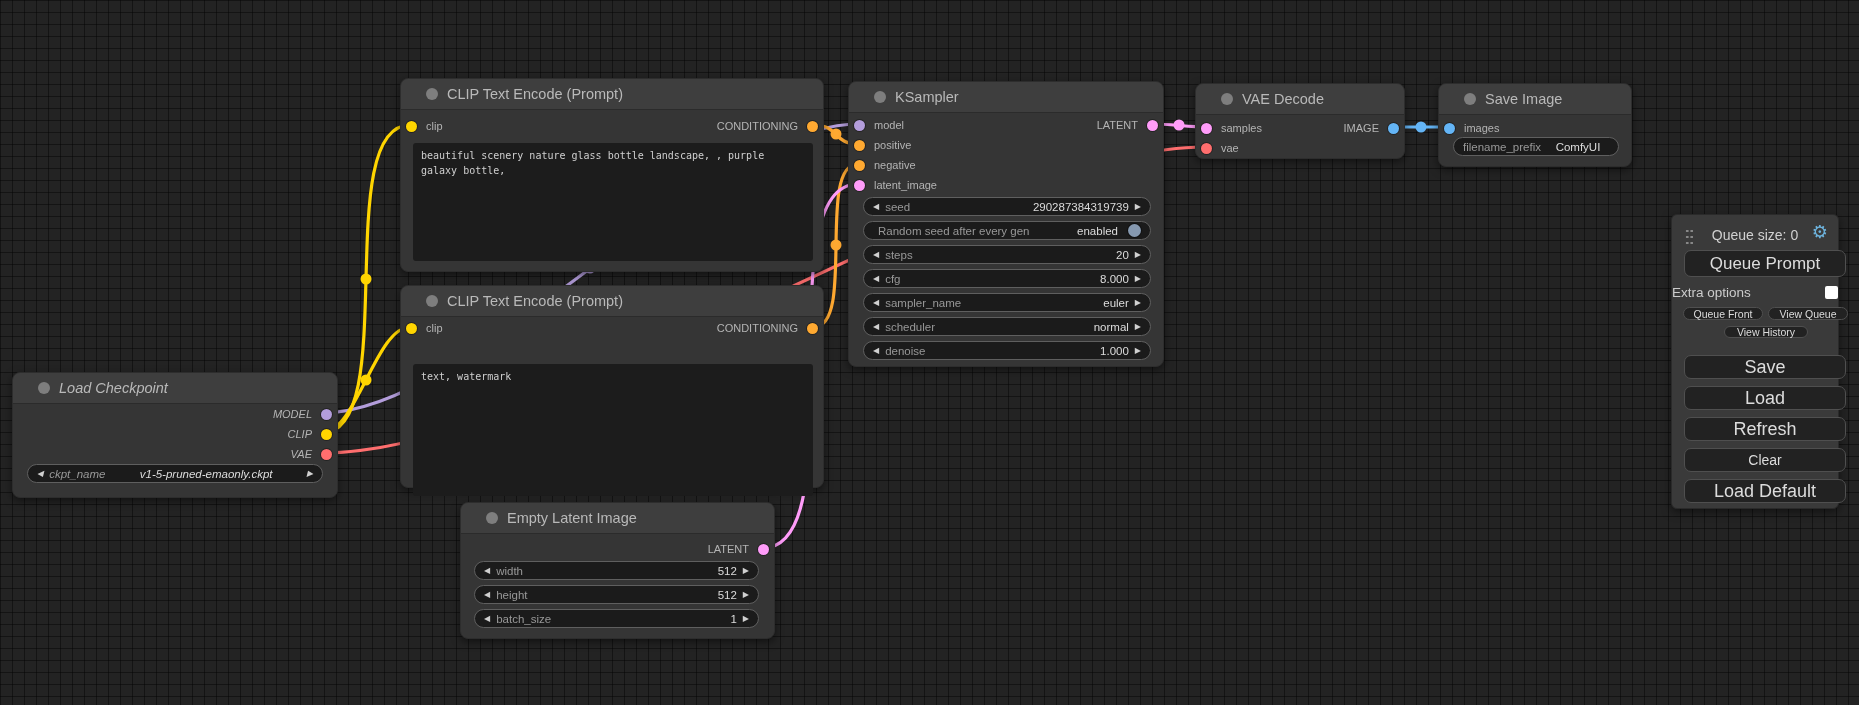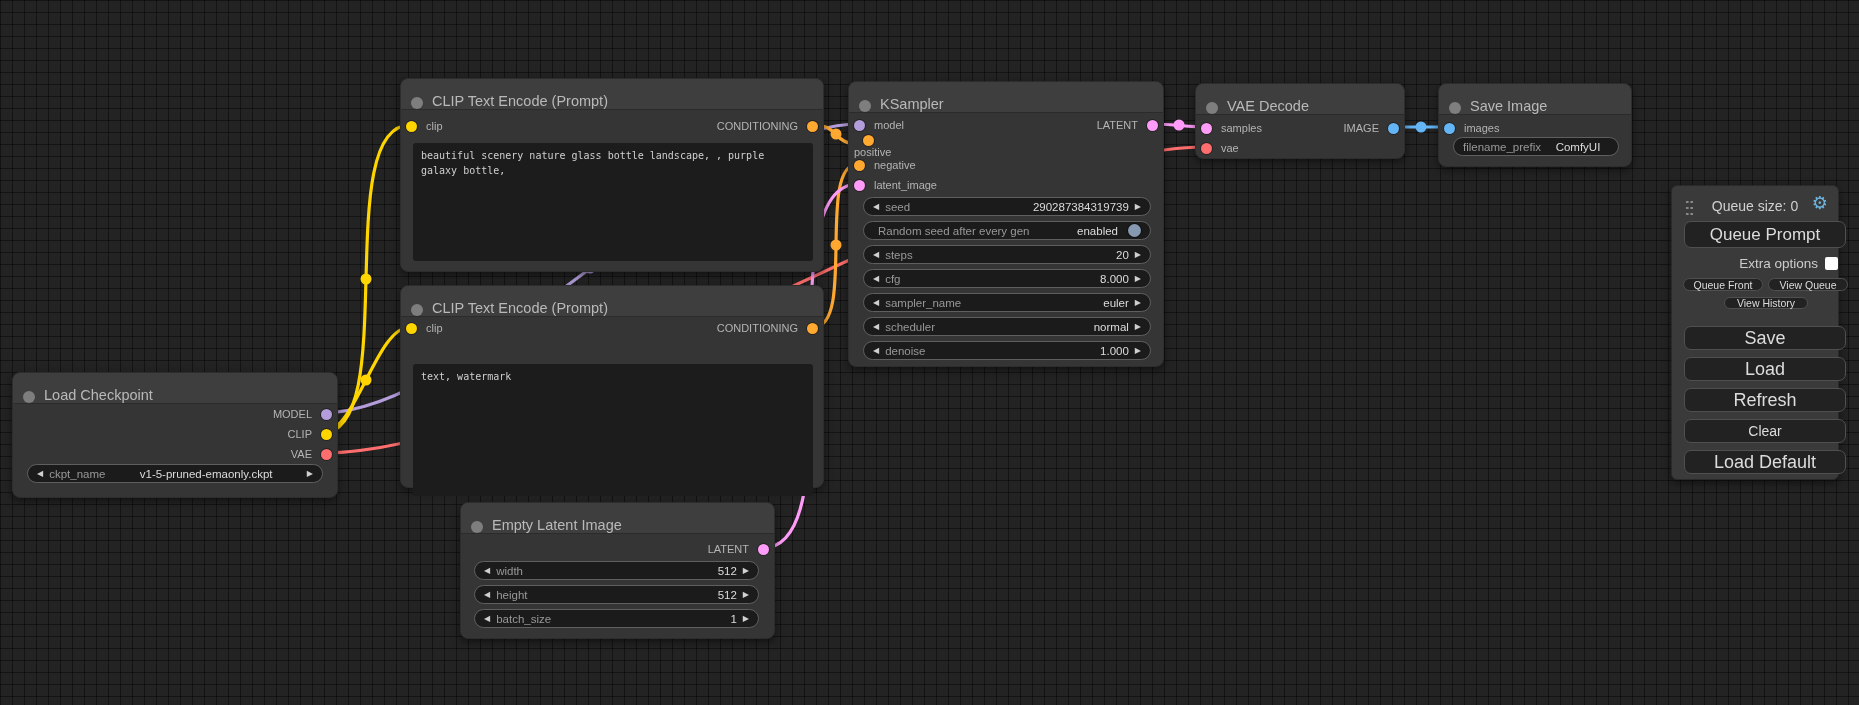--- a/index.html
+++ b/index.html
@@ -10,21 +10,21 @@
       linear-gradient(rgba(0,0,0,0.42) 1px, transparent 1px),
       linear-gradient(90deg, rgba(0,0,0,0.42) 1px, transparent 1px);
     background-size:12px 12px;
     font-family:"Liberation Sans",sans-serif;
   }
   #wires{position:absolute;left:0;top:0;z-index:1;}
   #wires path{fill:none;stroke-width:3.2px;stroke-linecap:round;}
 
   .node{position:absolute;z-index:2;background:#353535;border-radius:8px;
         box-shadow:0 3px 9px rgba(0,0,0,.5);border:1px solid #2d2d2d;box-sizing:border-box;}
-  .ntitle{height:30px;display:flex;align-items:flex-end;gap:9px;padding:0 10px;
+  .ntitle{height:30px;display:flex;align-items:center;gap:9px;padding:0 25px;
           background:#3e3e3e;border-bottom:1px solid #2b2b2b;border-radius:7px 7px 0 0;
           color:#b9b9b9;font-size:14.5px;}
   .tdot{width:12px;height:12px;border-radius:50%;background:#7e7e7e;flex:none;}
 
   .slot{position:absolute;height:20px;display:flex;align-items:center;font-size:11px;color:#b4b4b4;}
   .slot .dot{width:11px;height:11px;border-radius:50%;flex:none;box-shadow:0 0 0 1px rgba(0,0,0,.35);}
   .slot.in{left:5px;}  .slot.in .dot{margin-right:9px;}
   .slot.out{right:5px;flex-direction:row-reverse;} .slot.out .dot{margin-left:9px;}
 
   .widget{position:absolute;height:19px;background:#1b1b1b;border:1px solid #5f5f5f;
@@ -33,33 +33,33 @@
   .arr{font-size:8px;color:#d0d0d0;line-height:1;flex:none;}
   .wl{color:#989898;white-space:nowrap;}
   .wv{margin-left:auto;white-space:nowrap;}
   .wv-c{flex:1;text-align:center;white-space:nowrap;}
   .togglecircle{width:13px;height:13px;border-radius:50%;flex:none;margin-left:4px;box-shadow:0 0 0 1px rgba(0,0,0,.4);}
 
   .prompt-box{position:absolute;background:#1c1c1c;border-radius:3px;color:#cfcfcf;
               font-family:"DejaVu Sans Mono",monospace;font-size:10px;line-height:1.5;
               padding:5px 8px;box-sizing:border-box;white-space:pre-wrap;overflow:hidden;}
 
-  #queue-panel{position:absolute;left:1671px;top:185px;width:168px;height:295px;z-index:3;
+  #queue-panel{position:absolute;left:1671px;top:214px;width:168px;height:295px;z-index:3;
                background:#3a3a3a;border:1px solid #2a2a2a;border-radius:6px;
                box-shadow:0 3px 10px rgba(0,0,0,.5);box-sizing:border-box;}
   .btn{position:absolute;background:#222;border:1px solid #4f4f4f;border-radius:7px;
        color:#dcdcdc;display:flex;align-items:center;justify-content:center;box-sizing:border-box;}
   .drag-dots{position:absolute;left:13px;top:13px;width:8px;height:17px;
              background:radial-gradient(circle,#8a8a8a 1px,transparent 1.4px);
              background-size:4.5px 6px;}
   #queue-size{position:absolute;left:0;top:12px;width:100%;text-align:center;
               color:#d0d0d0;font-size:14px;}
   #gear{position:absolute;right:10px;top:8px;font-size:18px;line-height:1;}
   #extra-row{position:absolute;left:0;top:70px;width:100%;display:flex;align-items:center;
-             justify-content:flex-end;gap:7px;color:#cccccc;font-size:13.5px;}
+             justify-content:space-between;gap:7px;color:#cccccc;font-size:13.5px;}
   .checkbox{width:13px;height:13px;background:#ffffff;border-radius:2px;flex:none;}
 </style>
 </head>
 <body>
 
 <svg id="wires" width="1859" height="705" viewBox="0 0 1859 705">
   <path d="M322,413 C473,413 707,124 858,124" stroke="#B39DDB"></path>
   <path d="M322,433 C402,433 330,125 410,125" stroke="#FFD500"></path>
   <path d="M322,433 C356,433 376,327 410,327" stroke="#FFD500"></path>
   <path d="M322,453 C554,453 973,147 1205,147" stroke="#FF6E6E"></path>
@@ -73,21 +73,21 @@
   <circle cx="366" cy="279" r="5.5" fill="#FFD500"></circle>
   <circle cx="366" cy="380" r="5.5" fill="#FFD500"></circle>
   <circle cx="763" cy="300" r="5.5" fill="#FF6E6E"></circle>
   <circle cx="836" cy="134" r="5.5" fill="#FFA931"></circle>
   <circle cx="836" cy="245" r="5.5" fill="#FFA931"></circle>
   <circle cx="810" cy="366" r="5.5" fill="#FF9CF9"></circle>
   <circle cx="1179" cy="125" r="5.5" fill="#FF9CF9"></circle>
   <circle cx="1421" cy="127" r="5.5" fill="#64B5F6"></circle>
 </svg>
 
-<div class="node" style="left:12px;top:372px;width:326px;height:126px;">
+<div class="node" style="left:12px;top:372px;width:326px;height:126px;font-style:italic;">
   <div class="ntitle">
     <span class="tdot"></span>
     <span>Load Checkpoint</span>
   </div>
   <div class="slot out" style="top:31px;">
     <span class="dot" style="background: rgb(179, 157, 219);"></span>
     <span>MODEL</span>
   </div>
   <div class="slot out" style="top:51px;">
     <span class="dot" style="background: rgb(255, 213, 0);"></span>
@@ -168,21 +168,21 @@
 
 <div class="node" style="left:848px;top:81px;width:316px;height:286px;">
   <div class="ntitle">
     <span class="tdot"></span>
     <span>KSampler</span>
   </div>
   <div class="slot in" style="top:33px;">
     <span class="dot" style="background: rgb(179, 157, 219);"></span>
     <span>model</span>
   </div>
-  <div class="slot in" style="top:53px;flex-direction:column;">
+  <div class="slot in" style="top:53px;">
     <span class="dot" style="background: rgb(255, 169, 49);"></span>
     <span>positive</span>
   </div>
   <div class="slot in" style="top:73px;align-items:center;">
     <span class="dot" style="background: rgb(255, 169, 49);"></span>
     <span>negative</span>
   </div>
   <div class="slot in" style="top:93px;">
     <span class="dot" style="background: rgb(255, 156, 249);"></span>
     <span>latent_image</span>

